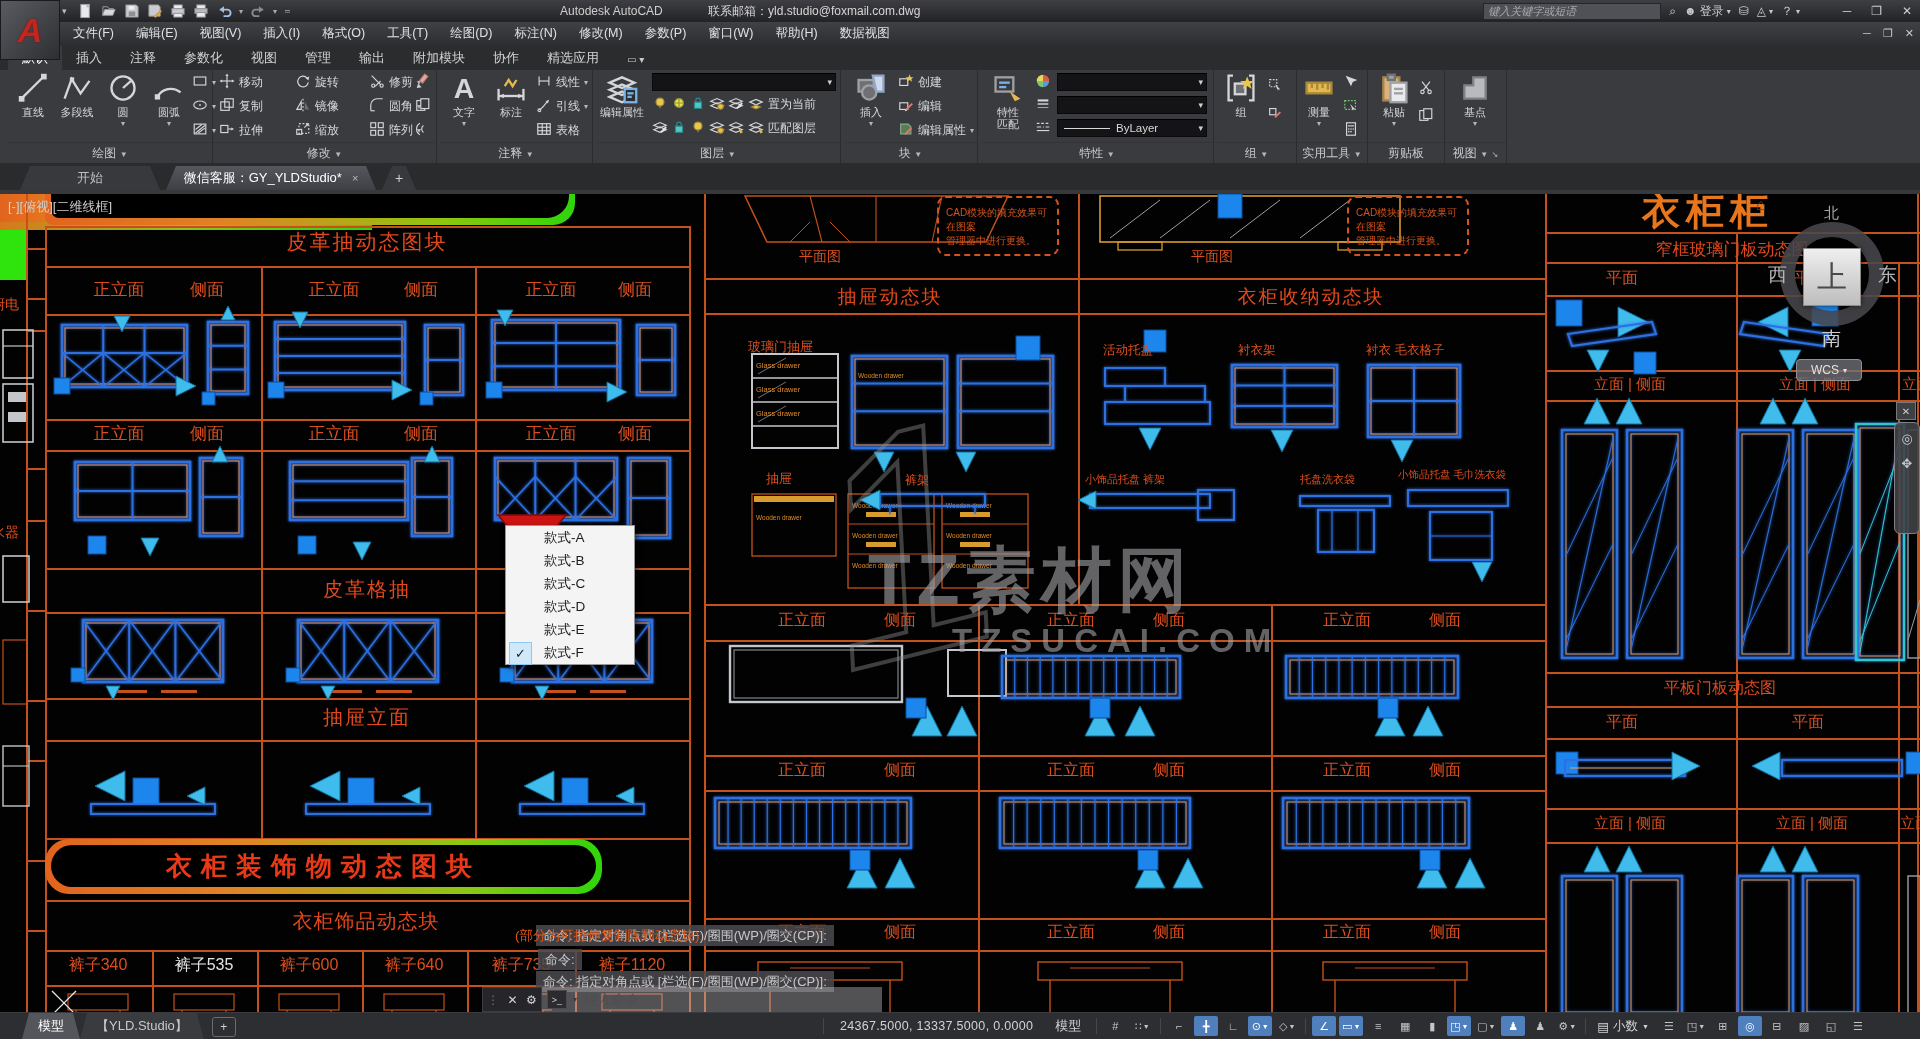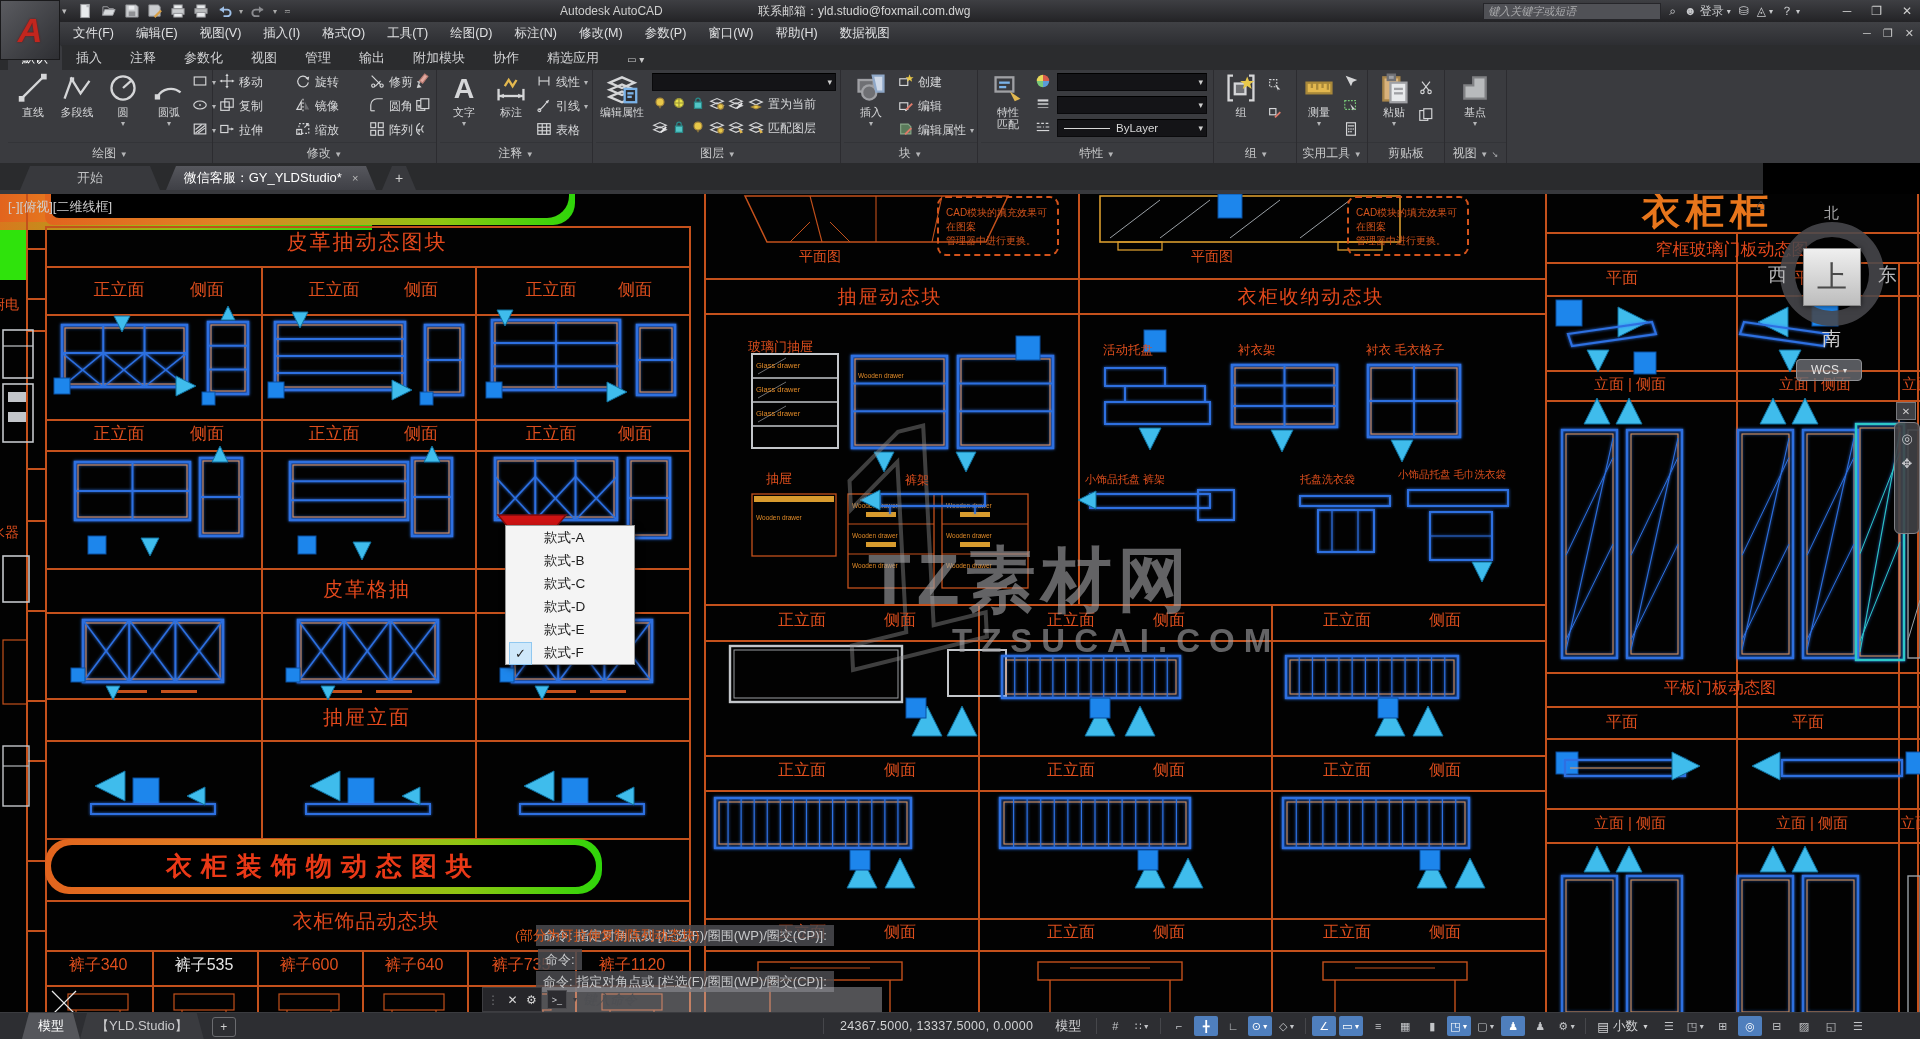--- a/index.html
+++ b/index.html
@@ -10,21 +10,21 @@
   #titlebar{position:absolute;left:0;top:0;width:1920px;height:22px;
     background:linear-gradient(#3e3f43,#232326);display:flex;align-items:center;color:#d8d8d8;font-size:12px;z-index:30;}
   #acad-logo{position:absolute;left:0;top:0;width:58px;height:58px;z-index:40;
     background:linear-gradient(135deg,#5a5b60,#2e2f33);border:1px solid #1a1a1c;display:flex;align-items:center;justify-content:center;}
   #acad-logo span{font-size:34px;font-weight:bold;font-style:italic;color:#c2261e;text-shadow:0 0 2px #701010;}
   #logo-caret{position:absolute;left:62px;top:6px;color:#bbb;font-size:9px;z-index:40;}
   .qat{display:flex;gap:7px;margin-left:78px;align-items:center;}
   .qat .qicon{width:16px;height:16px;display:inline-flex;align-items:center;justify-content:center;}
   .qat .qcaret{font-size:8px;color:#aaa;}
   #title-center{position:absolute;left:560px;top:3px;color:#cfcfcf;}
-  #title-center .doc{margin-left:92px;color:#d6d6d6;}
+  #title-center .doc{margin-left:42px;color:#d6d6d6;}
   #infocenter{position:absolute;right:120px;top:2px;display:flex;align-items:center;gap:8px;height:18px;}
   #ic-search{width:168px;height:15px;background:#505156;border:1px solid #26262a;color:#a9aaac;
     font-style:italic;font-size:11px;padding:0 4px;}
   #ic-search::placeholder{color:#a9aaac;font-style:italic;}
   .ic-ico{color:#c8c9cc;font-size:12px;display:inline-flex;align-items:center;gap:3px;}
   #win-controls{position:absolute;right:8px;top:0;display:flex;gap:20px;color:#cfcfcf;font-size:12px;height:22px;align-items:center;}
   
   #menubar{position:absolute;left:0;top:22px;width:1920px;height:23px;
     background:linear-gradient(#404145,#2d2e32);display:flex;align-items:center;padding-left:62px;box-sizing:border-box;z-index:29;}
   .mitem{color:#e0e1e3;font-size:12.5px;padding:0 11px;height:23px;line-height:23px;}
@@ -38,21 +38,21 @@
   #ribbon{position:absolute;left:0;top:70px;width:1920px;height:93px;background:#3a3b3f;z-index:28;}
   .panel{position:absolute;top:0;height:93px;border-right:1px solid #2c2c30;box-sizing:border-box;}
   .plabel{position:absolute;left:0;right:0;bottom:0;height:20px;text-align:center;color:#c9cacb;font-size:12px;line-height:20px;border-top:1px solid #333438;}
   .plabel .caret{font-size:8px;color:#b5b6b8;}
   .bigbtn{position:absolute;top:2px;width:46px;display:flex;flex-direction:column;align-items:center;color:#d6d7d9;font-size:11px;line-height:12px;text-align:center;}
   .minibtn{position:absolute;display:flex;align-items:center;gap:4px;color:#d6d7d9;font-size:12px;height:20px;}
   .ddown{font-size:8px;color:#b5b6b8;}
   .combo{position:absolute;height:16px;background:#141417;border:1px solid #0a0a0c;border-top-color:#000;display:flex;align-items:center;color:#d8d8d8;font-size:11.5px;}
   .combo .cc{margin-left:auto;margin-right:3px;color:#cfcfcf;font-size:9px;}
   
-  #filetabs{position:absolute;left:0;top:163px;width:1763px;height:31px;background:#2a2b2d;}
+  #filetabs{position:absolute;left:0;top:163px;width:1920px;height:31px;background:#2a2b2d;}
   .ftab{position:absolute;top:3px;height:24px;display:flex;align-items:center;justify-content:center;font-size:13px;
     clip-path:polygon(10px 0,calc(100% - 10px) 0,100% 100%,0 100%);}
   #ftab-start{left:20px;width:140px;background:#38393d;color:#bfc0c2;}
   #ftab-doc{left:166px;width:210px;background:linear-gradient(#56575d,#3f4046);color:#fff;}
   #ftab-doc .x{margin-left:10px;color:#bbb;font-size:11px;}
   #ftab-add{left:382px;width:34px;background:#38393d;color:#cfcfcf;font-size:14px;}
   #filetabs .strip{position:absolute;left:0;bottom:0;width:100%;height:4px;background:#37383c;}
   
   #canvas{position:absolute;left:0;top:194px;width:1920px;height:818px;background:#020202;overflow:hidden;}
   #cadsvg{position:absolute;left:0;top:0;z-index:1;}

